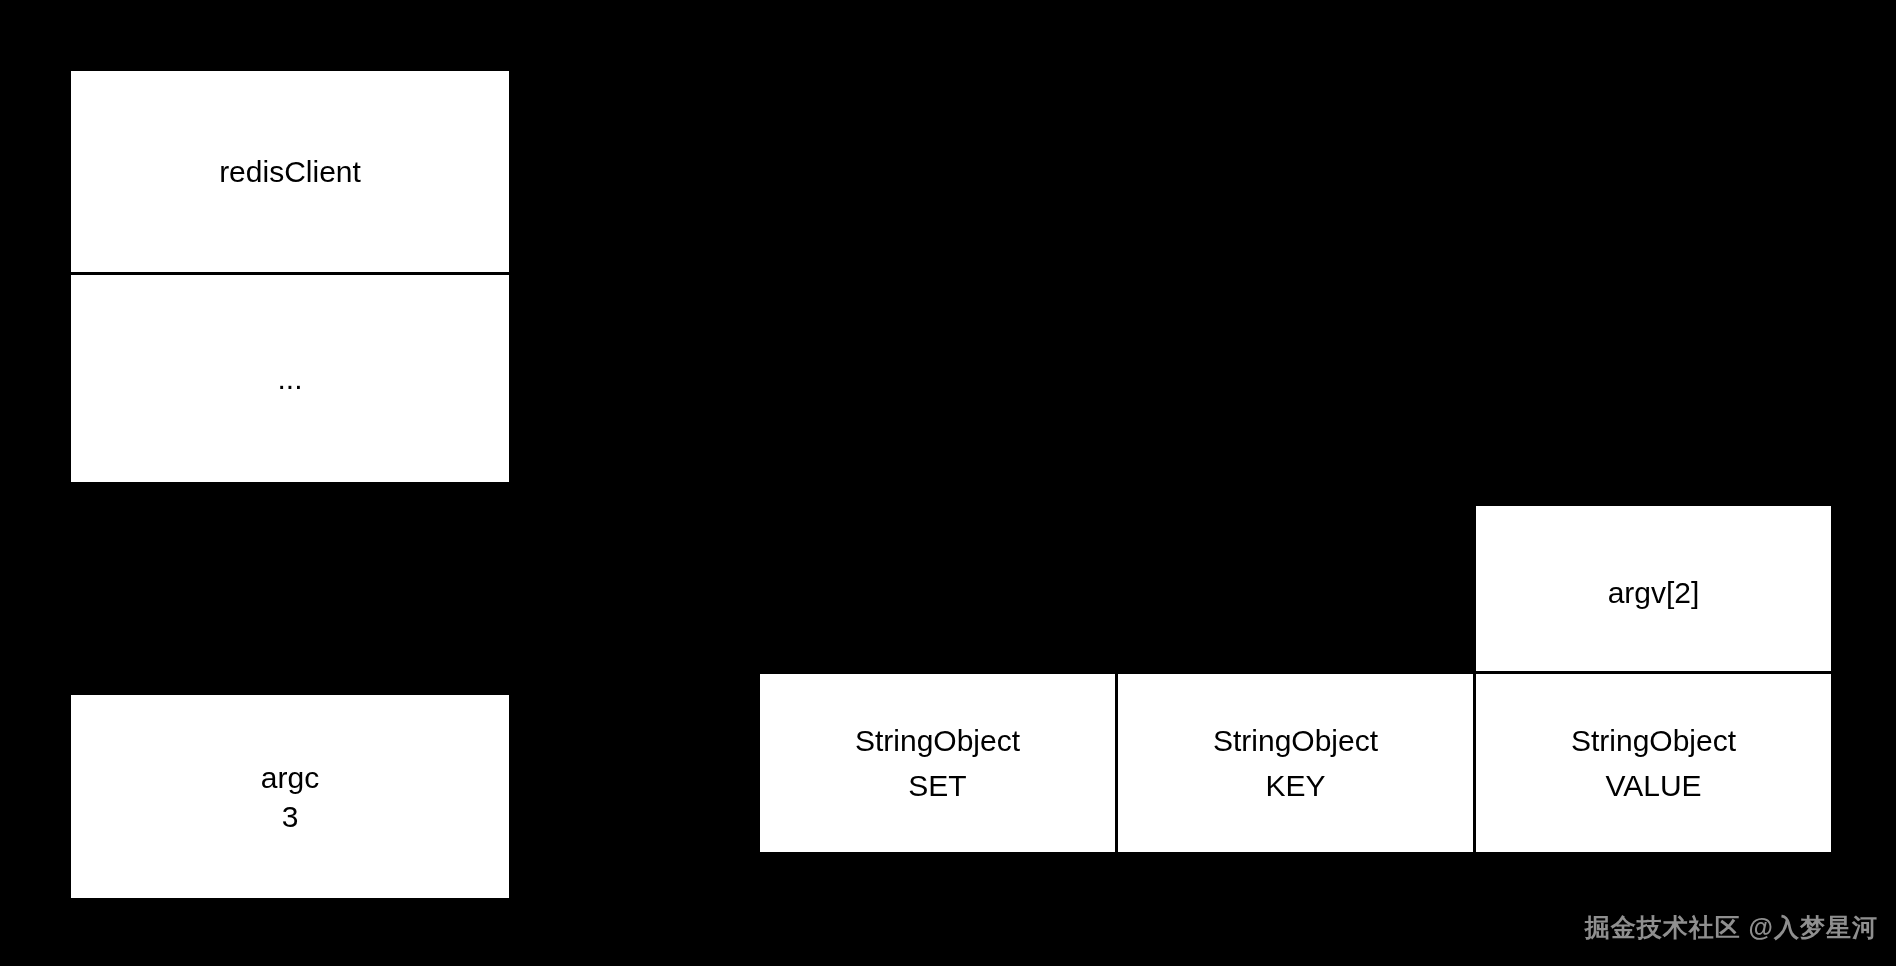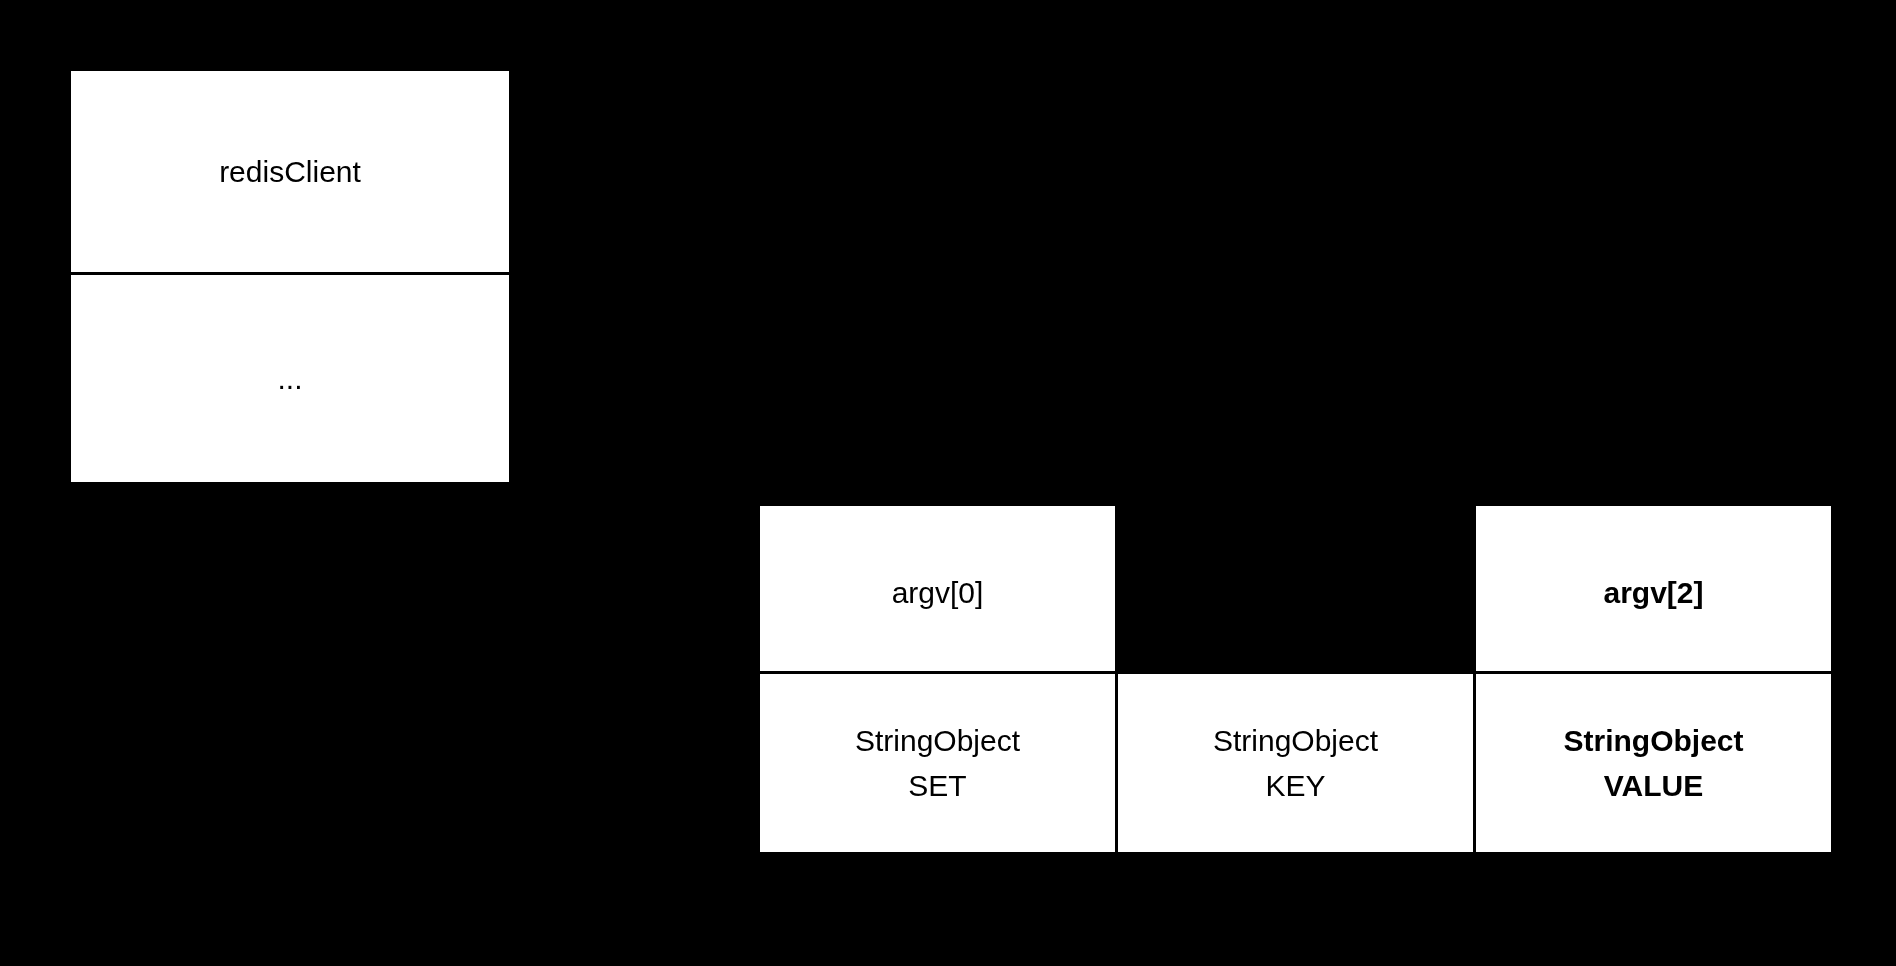--- a/index.html
+++ b/index.html
@@ -68,21 +68,21 @@
     left: 757px;
     top: 503px;
     width: 1075px;
     height: 359px;
   }
   #right-grid .cell {
     width: 361px;
   }
   .rc-col0 { left: 0px;   }
   .rc-col1 { left: 358px; }
-  .rc-col2 { left: 716px; font-weight: bold; }
+  .rc-col2 { left: 716px; }
   .rc-row0 { top: 0px;   height: 178px; }
   .rc-row1 { top: 168px; height: 184px; gap: 6px; }
 
   .cell .line {
     display: block;
   }
 
   
   #watermark {
     position: absolute;
@@ -105,41 +105,43 @@
 
     <div class="cell lc0">
       <span class="line">redisClient</span>
     </div>
 
     <div class="cell lc1">
       <span class="line">...</span>
     </div>
 
 
+    <div class="cell lc3">
+      <span class="line">argc</span>
+      <span class="line">3</span>
+    </div>
 
   </div>
 
   <div id="right-grid">
 
-    <div class="cell rc-row0 rc-col0">
-      <span class="line">argv[0]</span>
-    </div>
     <div class="cell rc-row0 rc-col2">
       <span class="line">argv[2]</span>
     </div>
 
     <div class="cell rc-row1 rc-col0">
       <span class="line">StringObject</span>
       <span class="line">SET</span>
     </div>
     <div class="cell rc-row1 rc-col1">
       <span class="line">StringObject</span>
       <span class="line">KEY</span>
     </div>
     <div class="cell rc-row1 rc-col2">
       <span class="line">StringObject</span>
       <span class="line">VALUE</span>
     </div>
 
   </div>
 
+  <div id="watermark">掘金技术社区 @入梦星河</div>
 
 </div>
 
 </body></html>

